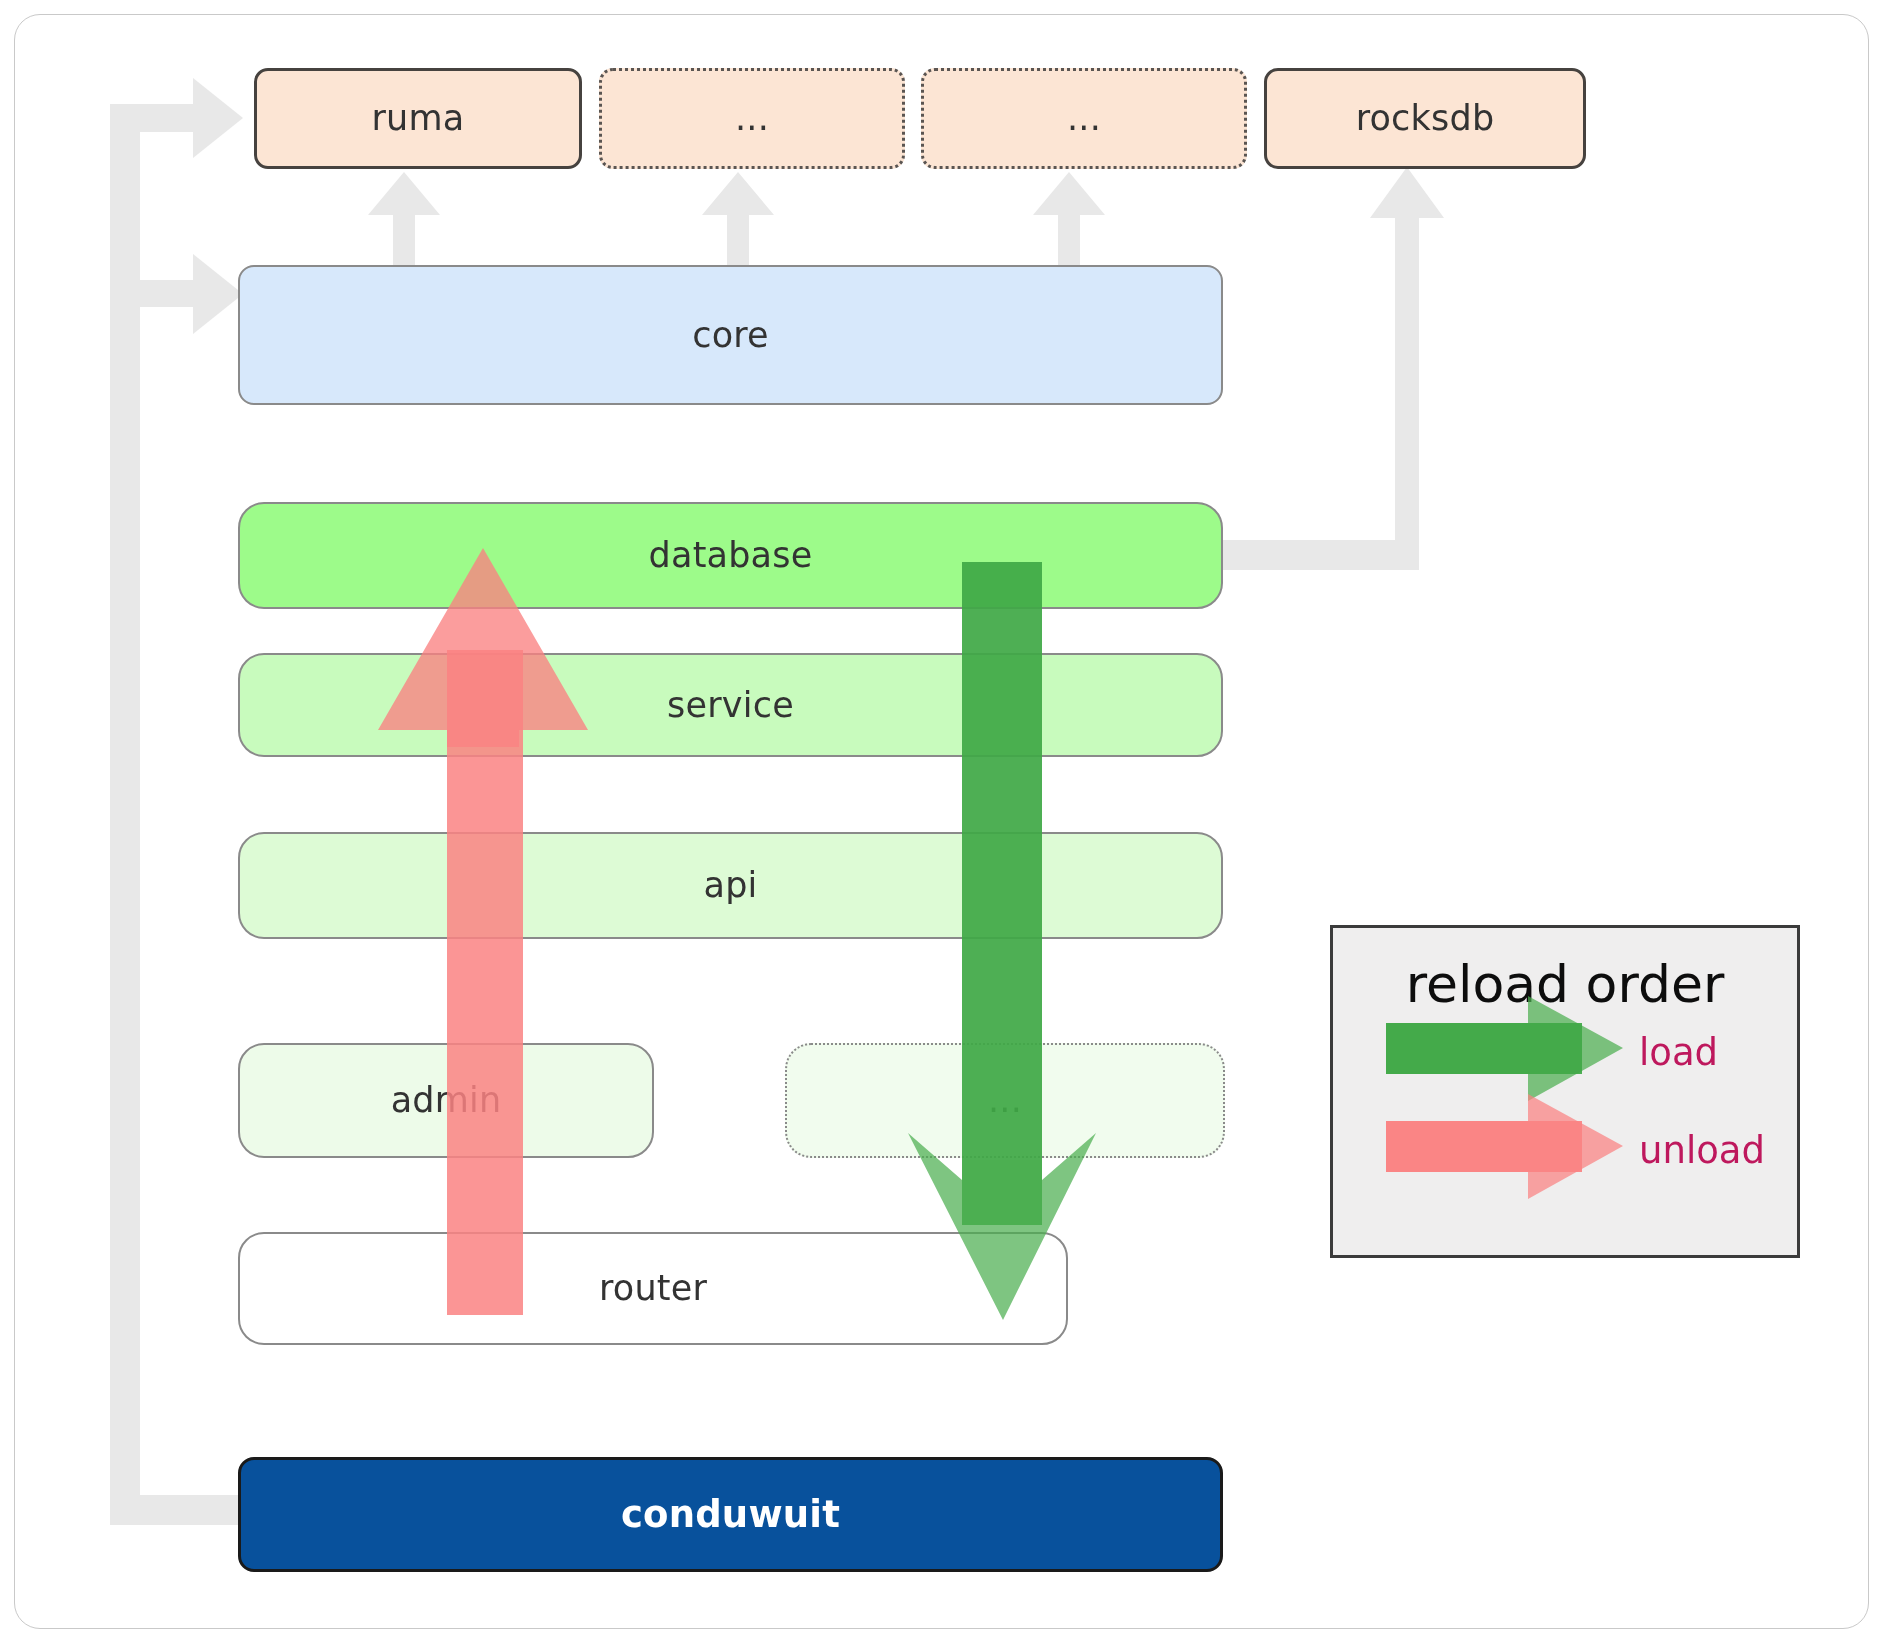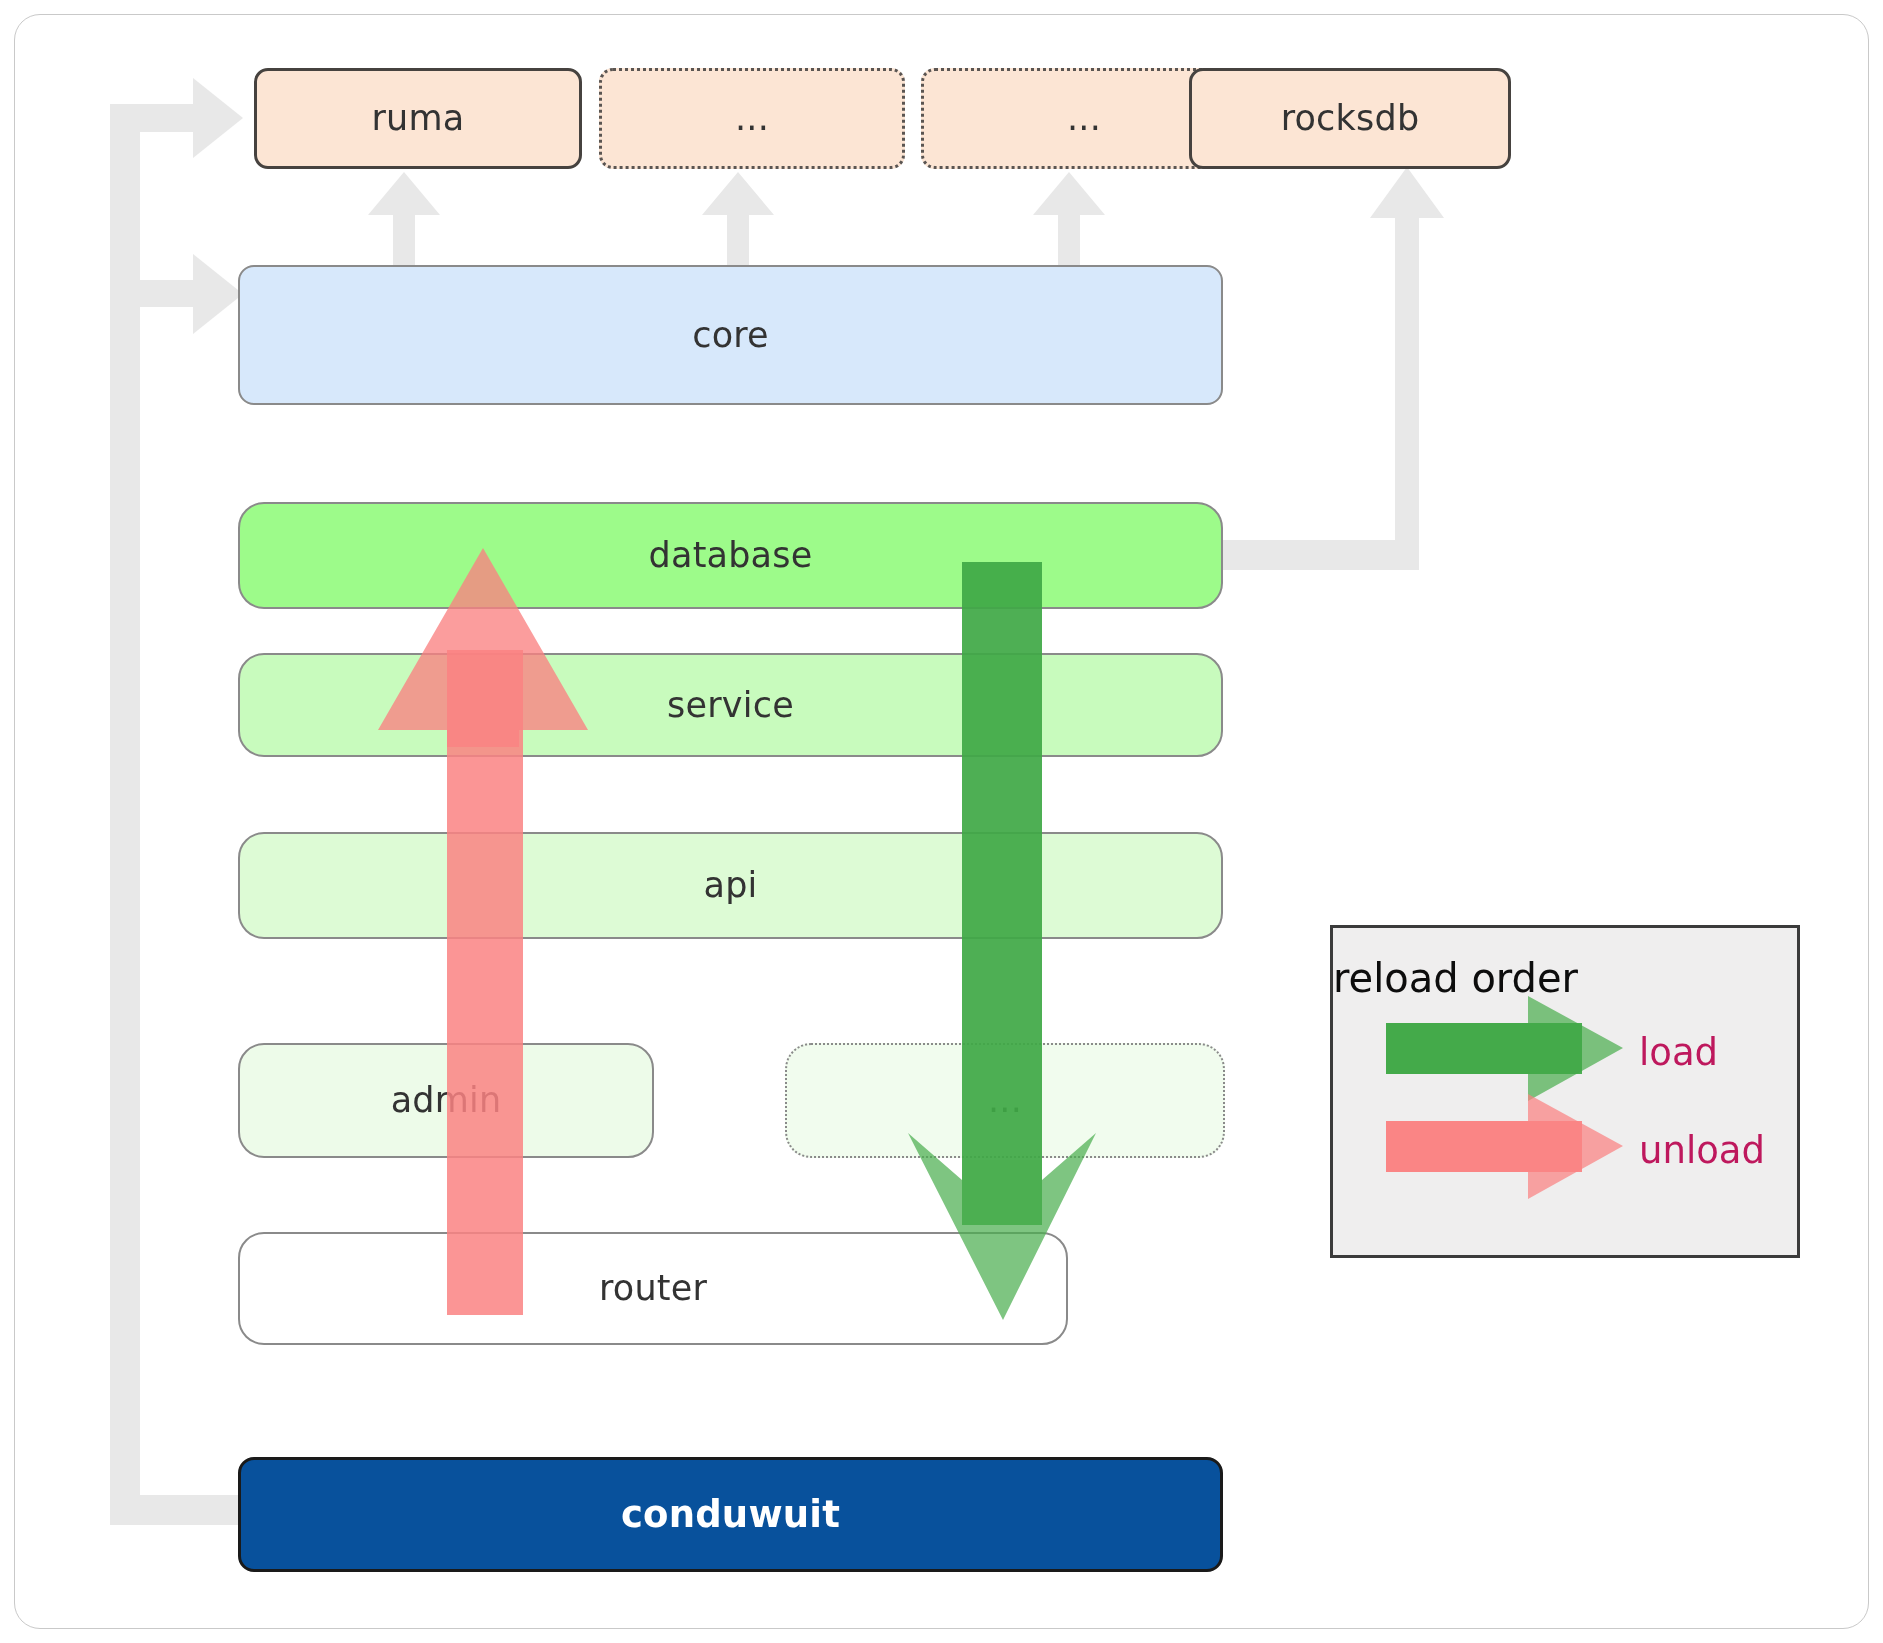--- a/index.html
+++ b/index.html
@@ -40,22 +40,22 @@
 
   
   .bin{background:#08519c;border:3px solid #1a1a1a;border-radius:16px;}
   .bin .lbl{color:#ffffff;font-weight:700;font-size:37px;}
 
   
   .legend{
     position:absolute;background:#efeeee;border:3px solid #3b3b3b;box-sizing:border-box;z-index:5;
   }
   .legend-title{
-    position:absolute;left:0;right:0;top:30px;text-align:left;
-    font-size:40px;color:#0d0d0d;line-height:1;
+    position:absolute;left:0;right:0;top:30px;text-align:center;
+    font-size:52px;color:#0d0d0d;line-height:1;
   }
   .legend-label{
     position:absolute;font-size:37px;color:#be185d;line-height:1;white-space:nowrap;
   }
   .legend svg{position:absolute;left:0;top:0;overflow:visible;}
 </style>
 </head>
 <body>
 
 <div id="stage">
@@ -86,21 +86,21 @@
   </div>
 
   <div class="node ext dotted" style="left:583px;top:68px;width:306px;height:101px;">
     <span class="lbl">...</span>
   </div>
 
   <div class="node ext dotted" style="left:905px;top:68px;width:326px;height:101px;">
     <span class="lbl">...</span>
   </div>
 
-  <div class="node ext" style="left:1173px;top:68px;width:322px;height:101px;">
+  <div class="node ext" style="left:1248px;top:68px;width:322px;height:101px;">
     <span class="lbl">rocksdb</span>
   </div>
 
   <div class="node core" style="left:238px;top:265px;width:985px;height:140px;">
     <span class="lbl">core</span>
   </div>
 
   <div class="node layerbox" style="left:238px;top:502px;width:985px;height:107px;background:#9dfb8a;">
     <span class="lbl">database</span>
   </div>

